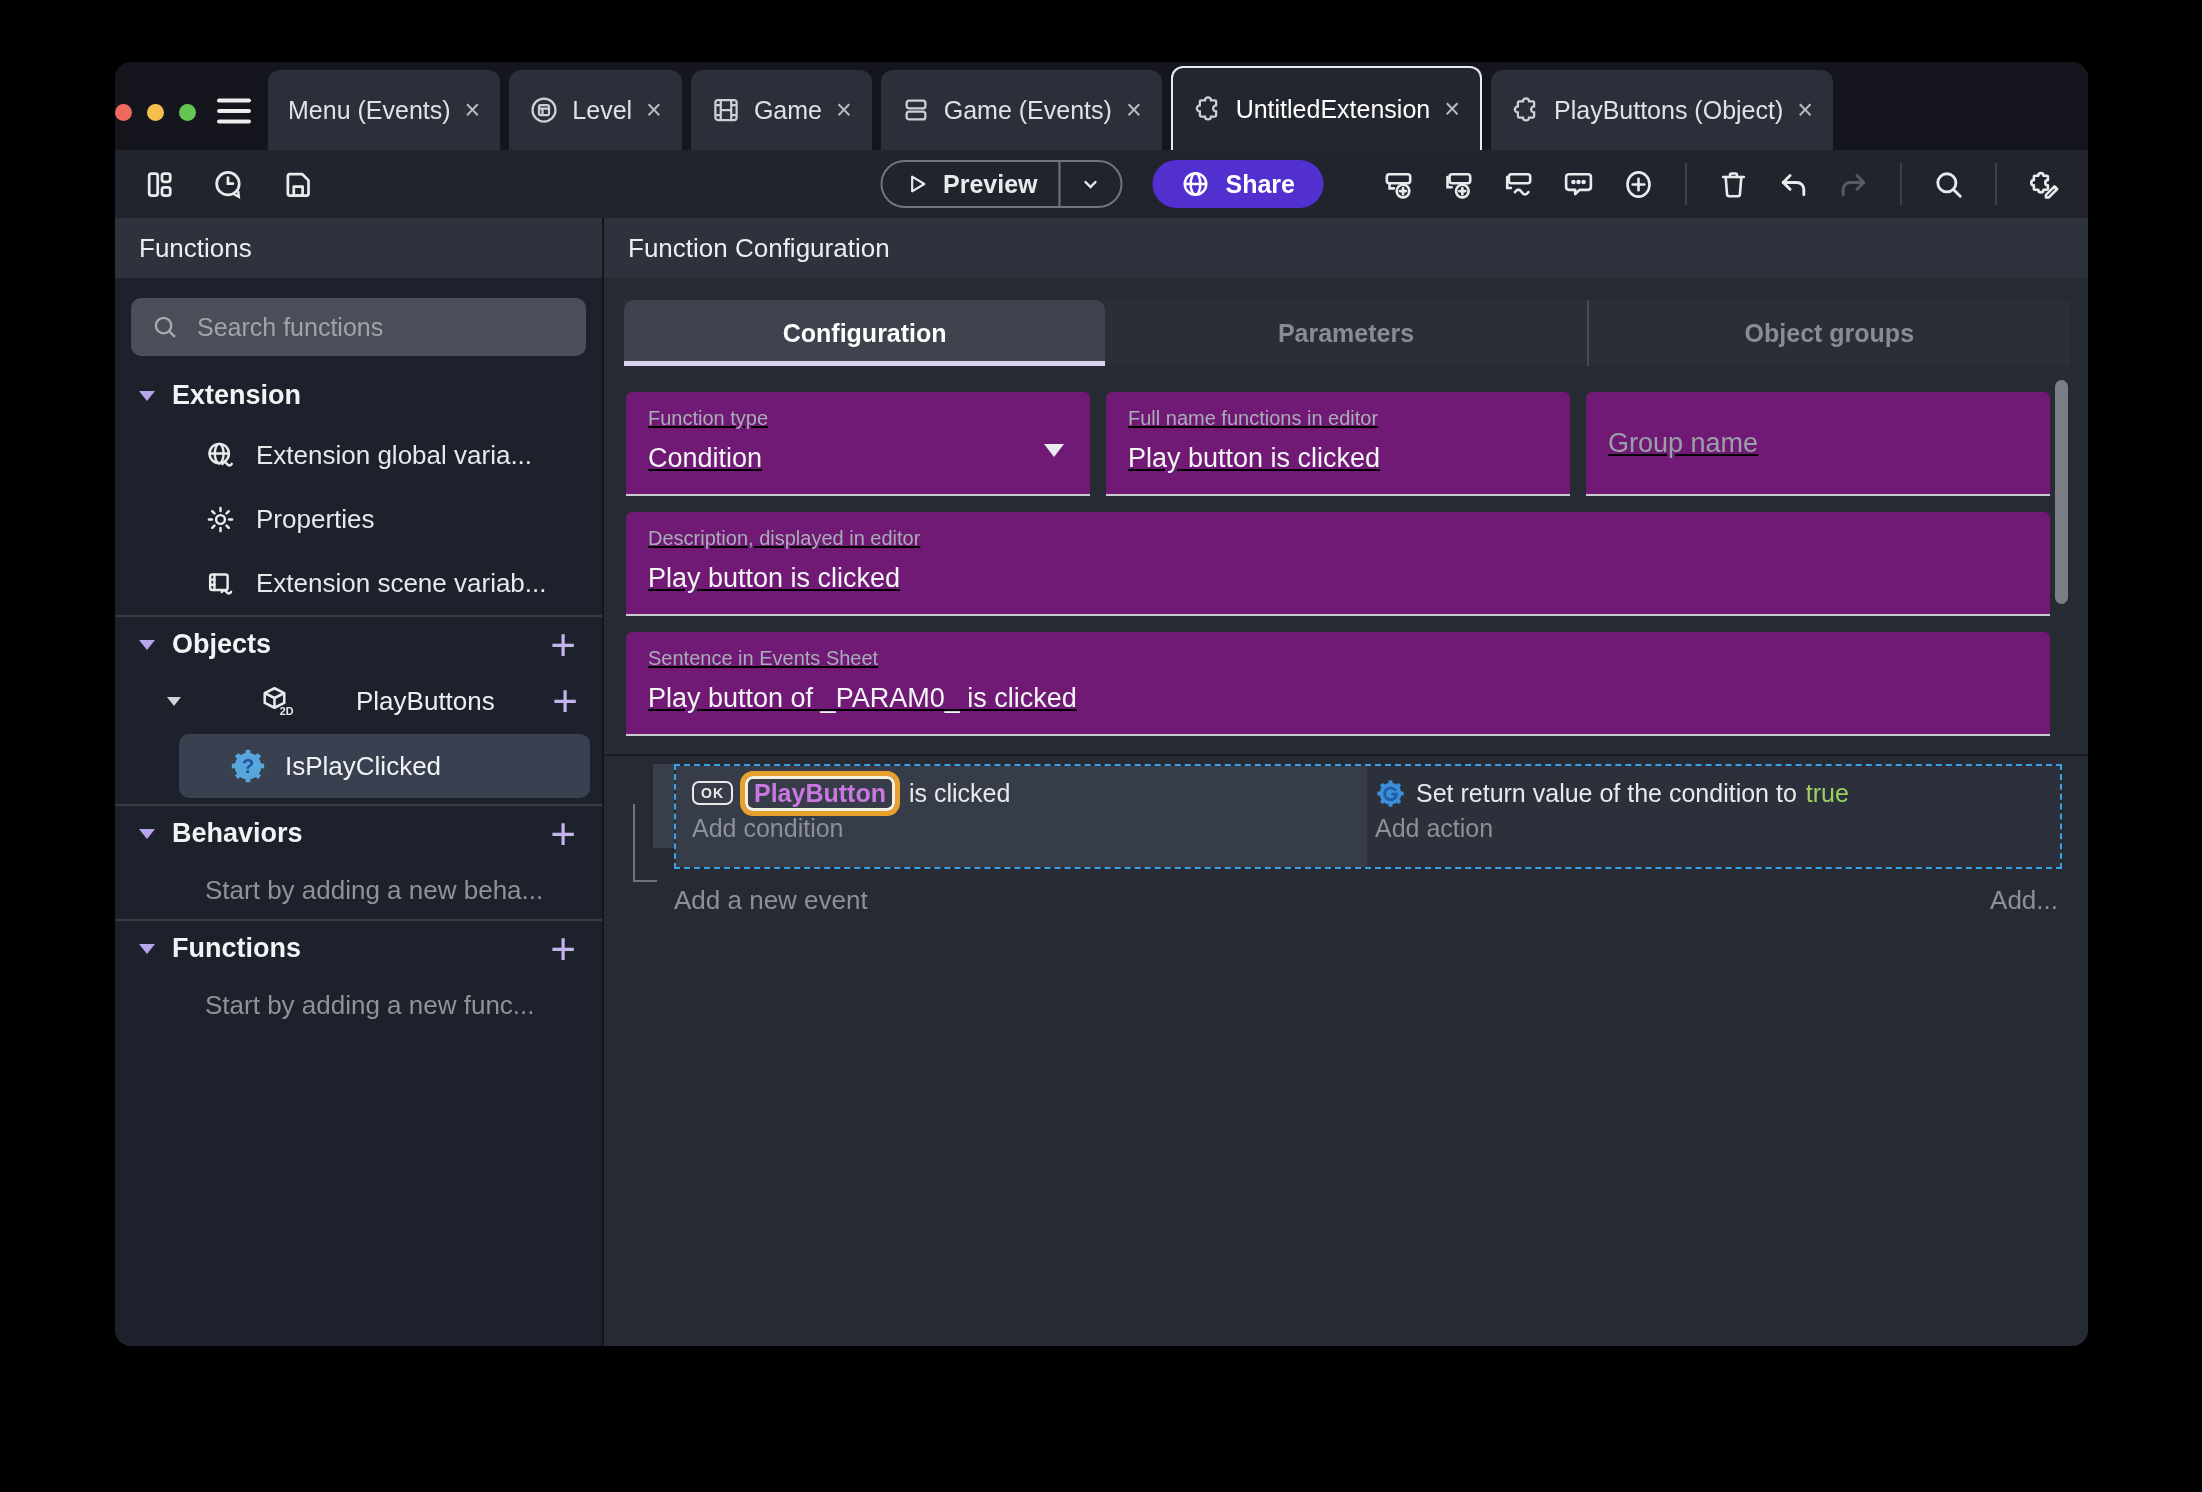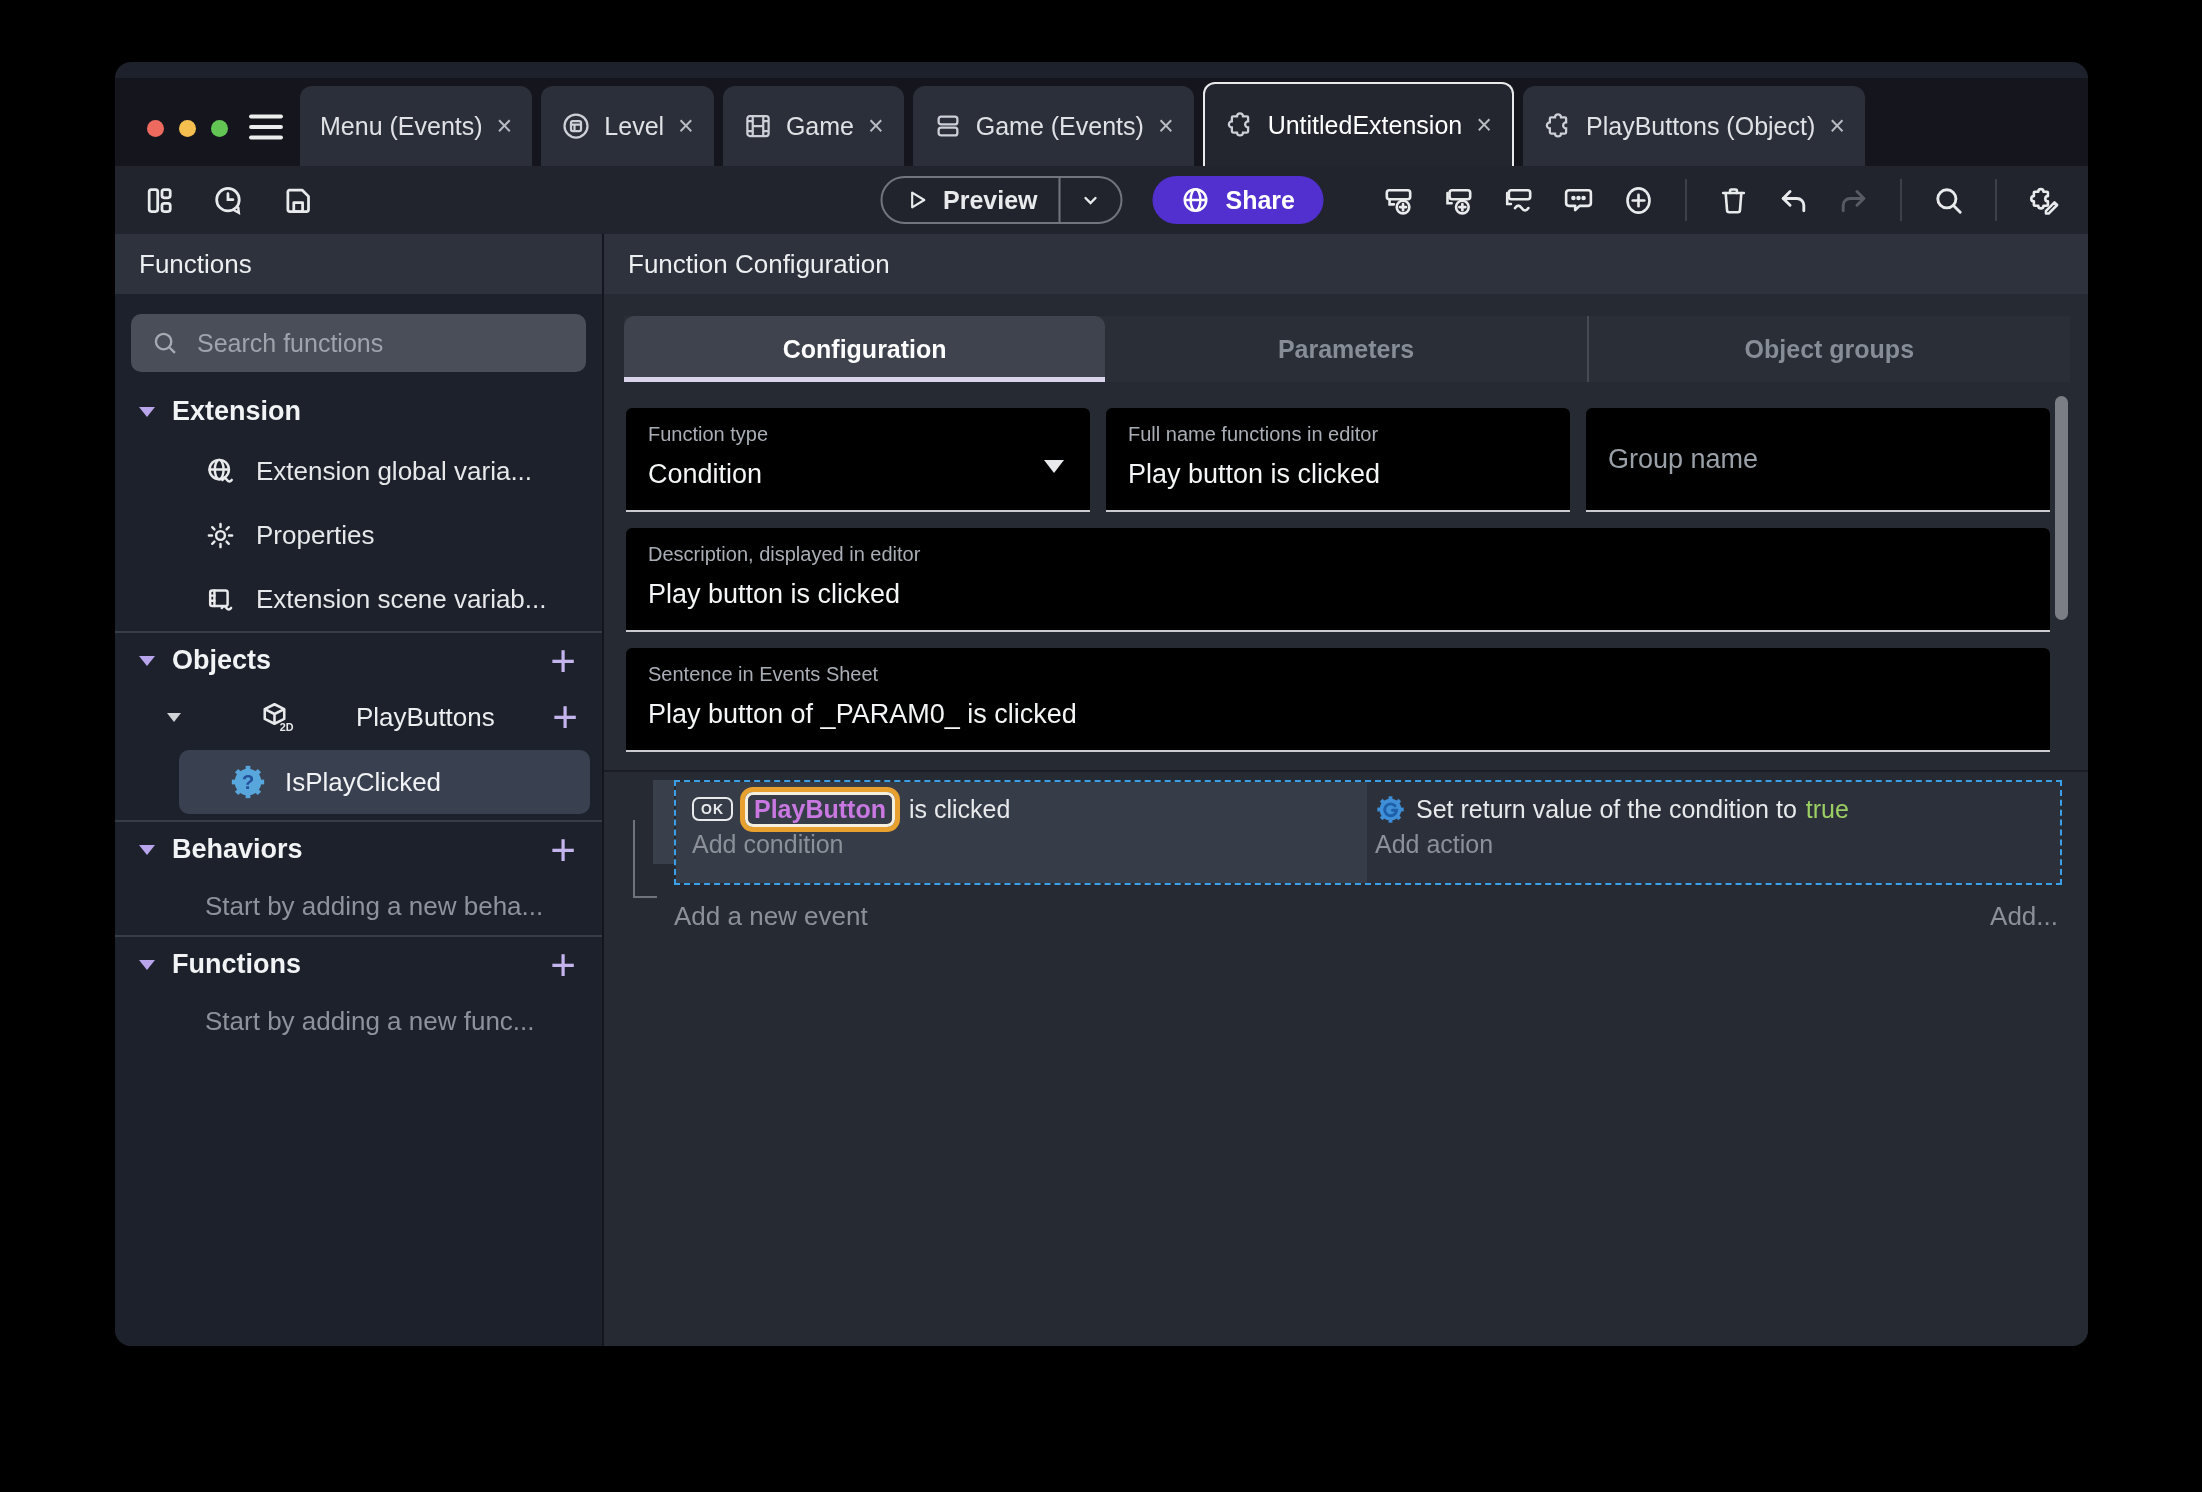--- a/index.html
+++ b/index.html
@@ -1,21 +1,21 @@
 <!DOCTYPE html>
 <html><head>
 <meta charset="utf-8">
 <style>
   * { margin:0; padding:0; box-sizing:border-box; }
   body { background:#000; width:2202px; height:1492px; font-family:"Liberation Sans", sans-serif; -webkit-font-smoothing:antialiased; }
   .screen { position:relative; width:2202px; height:1492px; background:#000; overflow:hidden; }
   .window { position:absolute; left:115px; top:62px; width:1973px; height:1284px; border-radius:16px; overflow:hidden; background:#1d212b; display:flex; flex-direction:column; }
 
   
-  .tabbar { height:88px; background:#15161d; display:flex; align-items:flex-end; padding-left:32px; flex:none;margin-top:16px; }
+  .tabbar { height:88px; background:#15161d; display:flex; align-items:flex-end; flex:none; }
   .traffic { display:flex; gap:15px; align-items:center; margin-bottom:29px; }
   .dot { width:17px; height:17px; border-radius:50%; }
   .dot.red{background:#ee6a5f}.dot.yellow{background:#f5bf4f}.dot.green{background:#62c554}
   .menu-btn { margin:0 0 24px 20px; color:#eceded; }
   .menu-btn svg{ width:36px; height:30px; display:block; }
   .tabs { display:flex; align-items:flex-end; margin-left:16px; }
   .tab { height:80px; display:flex; align-items:center; padding:0 20px; background:#2b2f39; border-radius:12px 12px 0 0; margin-right:9px; color:#dfe1e4; font-size:25px; white-space:nowrap; }
   .tab svg { width:30px; height:30px; color:#cdd0d6; margin-right:13px; flex:none; }
   .tab .close { font-size:27px; color:#b9bdc3; margin-left:14px; }
   .tab.active { background:#23262f; border:2px solid #e9eaec; border-bottom:none; color:#fff; height:84px; }
@@ -67,21 +67,21 @@
 
   
   .main { flex:1; background:#262a33; display:flex; flex-direction:column; min-width:0; position:relative; }
   .cfg-tabs { margin:22px 18px 0 20px; height:66px; background:#2a2e37; display:flex; flex:none; }
   .cfg-tab { flex:1; display:flex; align-items:center; justify-content:center; font-weight:700; font-size:25px; color:#878d96; }
   .cfg-tab.active { background:#3e434e; border-radius:10px 10px 0 0; color:#fff; box-shadow:inset 0 -5px 0 #d9d4ec; }
   .cfg-tab.bordered { border-left:2px solid #454a53; }
 
   .fields { padding:26px 38px 0 22px; flex:none; }
   .frow { display:flex; gap:16px; }
-  .fbox { background:#000000; border-radius:6px 6px 0 0; border-bottom:2px solid #caccd1; padding:15px 22px 14px; height:104px; position:relative;text-decoration:underline; }
+  .fbox { background:#701a75; border-radius:6px 6px 0 0; border-bottom:2px solid #caccd1; padding:15px 22px 14px; height:104px; position:relative;text-decoration:underline; }
   .frow .fbox { flex:1; }
   .flabel { color:#a9aeb6; font-size:20px; }
   .fvalue { color:#f4f5f6; font-size:27px; margin-top:13px; white-space:nowrap; overflow:hidden; }
   .fcaret { position:absolute; right:26px; top:52px; width:0; height:0; border-left:10px solid transparent; border-right:10px solid transparent; border-top:13px solid #e9eaec; }
   .fbox.empty { display:flex; align-items:center; }
   .fplaceholder { color:#9aa0a8; font-size:27px; }
   .fbox.full { margin-top:16px; }
 
   .scrollthumb { position:absolute; right:20px; top:162px; width:13px; height:224px; background:#7b7e85; border-radius:7px; }
 

